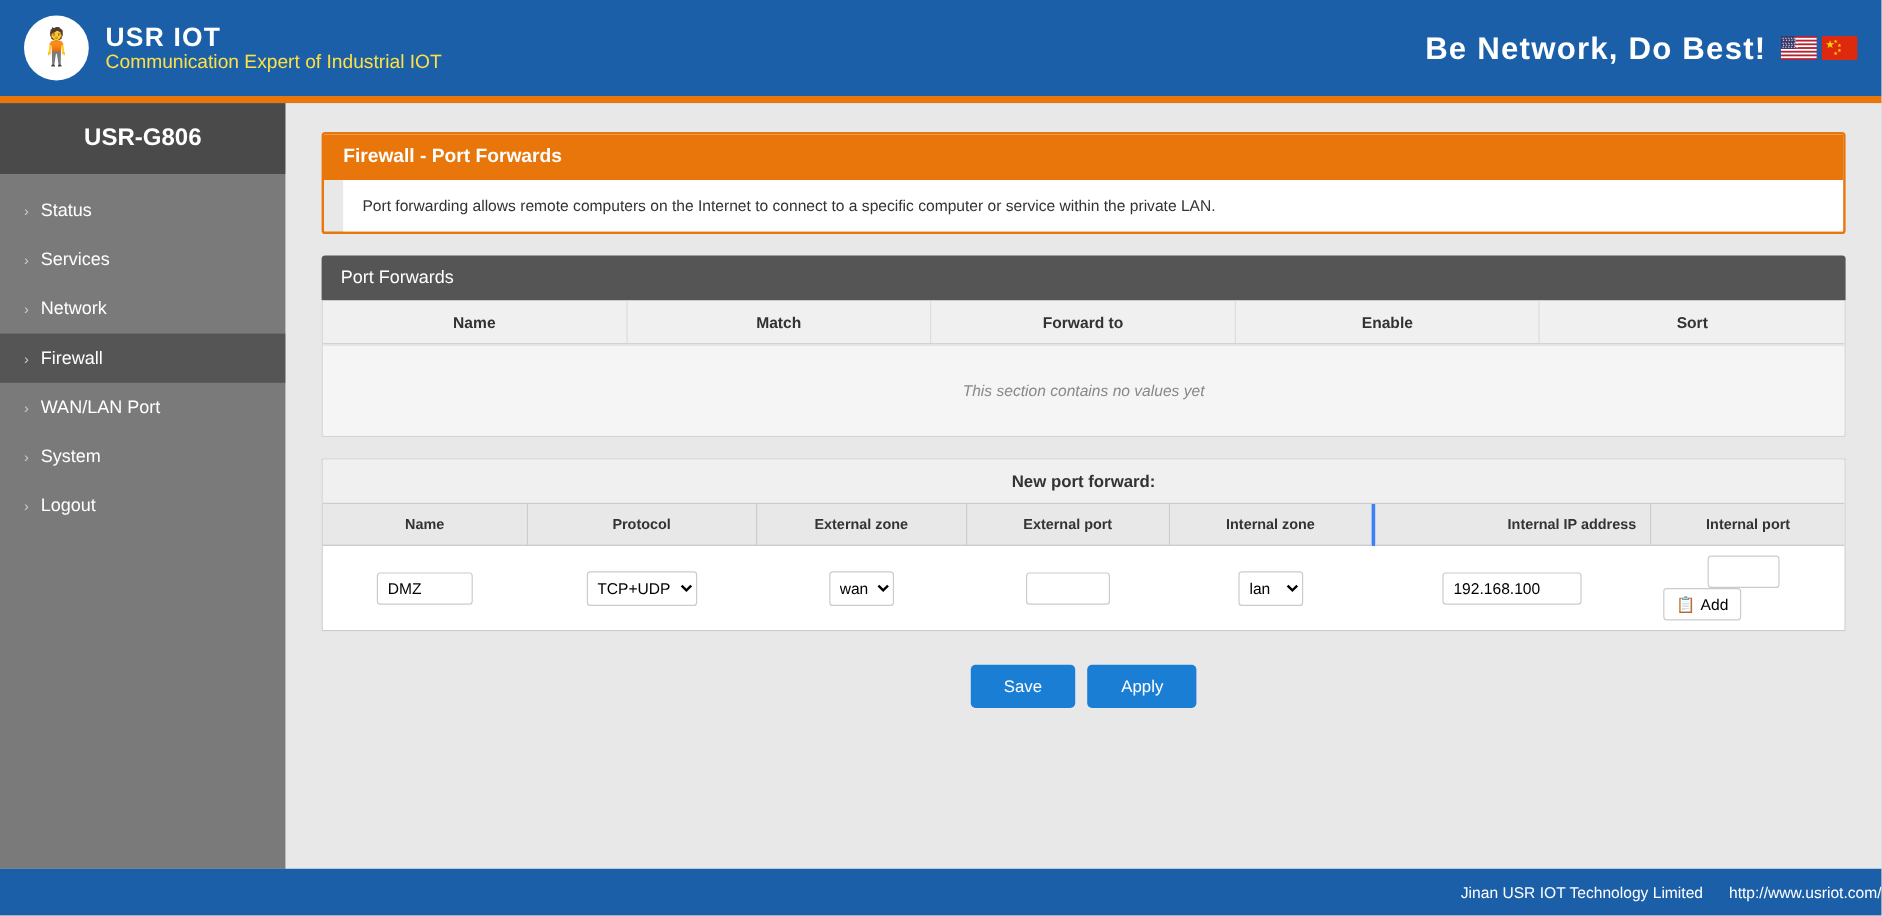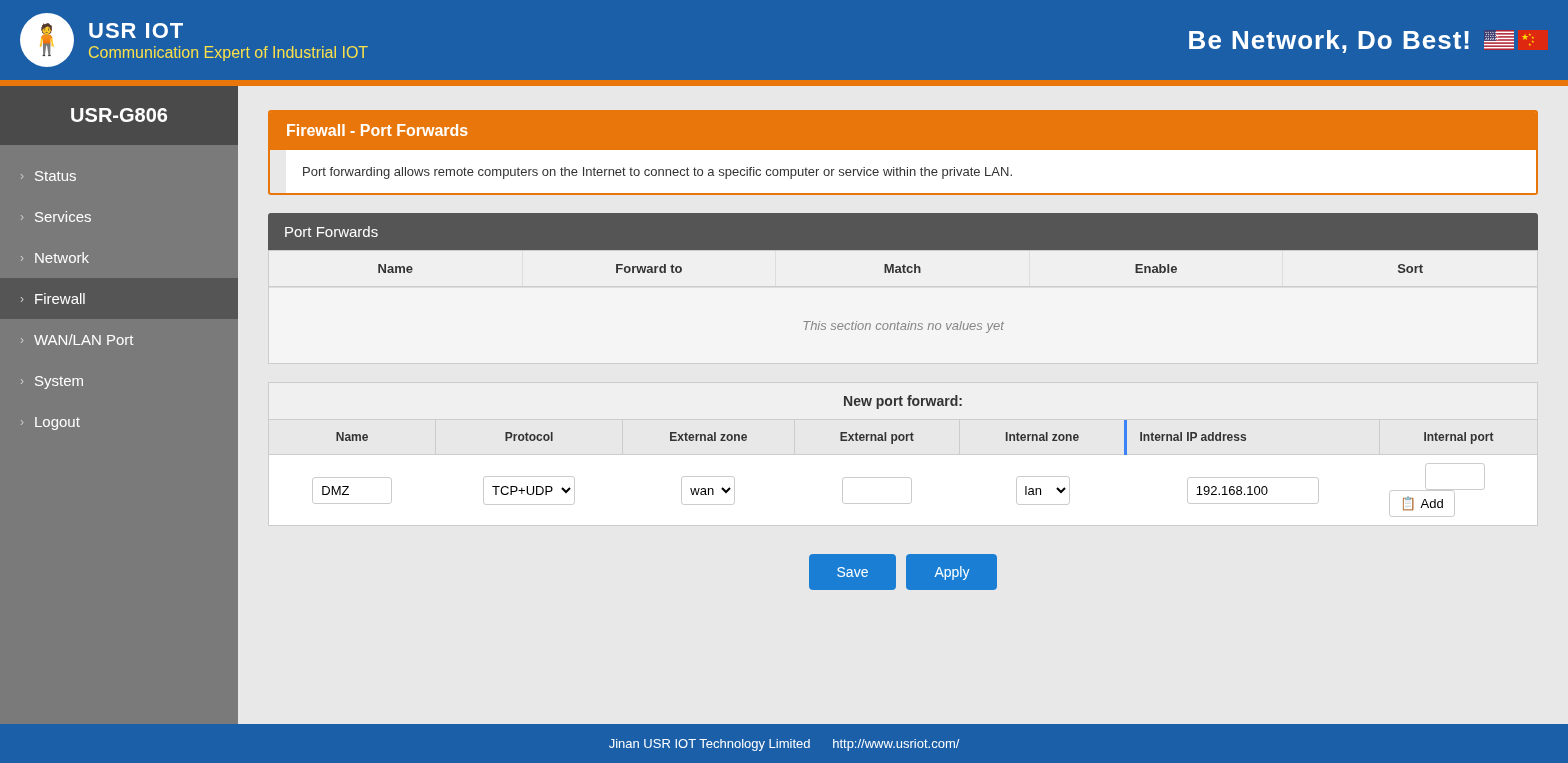--- a/index.html
+++ b/index.html
@@ -188,21 +188,21 @@
       border-radius: 4px;
       padding: 10px 28px;
       font-size: 14px;
       cursor: pointer;
     }
 
     
     .footer {
       background: #1a5fa8;
       color: white;
-      text-align: center;
+      text-align: right;
       padding: 12px 0;
       font-size: 13px;
     }
   </style>
 </head>
 <body>
 
 <div class="header">
   <div class="header-left">
     <div class="logo-circle">
@@ -298,41 +298,41 @@
     <div class="info-banner">
       <div class="info-banner-header">Firewall - Port Forwards</div>
       <div class="info-banner-body">Port forwarding allows remote computers on the Internet to connect to a specific computer or service within the private LAN.</div>
     </div>
 
     <div>
       <div class="section-header">Port Forwards</div>
       <div class="table-container">
         <div class="table-header-row">
           <div class="table-header-cell">Name</div>
+          <div class="table-header-cell">Match</div>
           <div class="table-header-cell">Forward to</div>
-          <div class="table-header-cell">Match</div>
           <div class="table-header-cell">Enable</div>
           <div class="table-header-cell">Sort</div>
         </div>
         <div class="table-empty">This section contains no values yet</div>
       </div>
     </div>
 
     <div class="new-forward-section">
       <div class="new-forward-header">New port forward:</div>
       <div style="overflow-x:auto;">
         <table style="width:100%; border-collapse:collapse;">
           <thead>
             <tr style="background:#e8e8e8; border-bottom:1px solid #ccc;">
               <th style="padding:10px 12px; font-size:12px; font-weight:bold; color:#333; text-align:center; border-right:1px solid #ccc;">Name</th>
               <th style="padding:10px 12px; font-size:12px; font-weight:bold; color:#333; text-align:center; border-right:1px solid #ccc;">Protocol</th>
               <th style="padding:10px 12px; font-size:12px; font-weight:bold; color:#333; text-align:center; border-right:1px solid #ccc;">External zone</th>
               <th style="padding:10px 12px; font-size:12px; font-weight:bold; color:#333; text-align:center; border-right:1px solid #ccc;">External port</th>
               <th style="padding:10px 12px; font-size:12px; font-weight:bold; color:#333; text-align:center; border-right:3px solid #3b82f6;">Internal zone</th>
-              <th style="padding:10px 12px; font-size:12px; font-weight:bold; color:#333; text-align:left; border-right:1px solid #ccc;">Internal IP address</th>
+              <th style="padding:10px 12px; font-size:12px; font-weight:bold; color:#333; text-align:right; border-right:1px solid #ccc;">Internal IP address</th>
               <th style="padding:10px 12px; font-size:12px; font-weight:bold; color:#333; text-align:center;">Internal port</th>
             </tr>
           </thead>
           <tbody>
             <tr style="background:white;">
               <td style="padding:8px 10px; text-align:center;">
                 <input type="text" class="form-input" style="width: 80px;" value="DMZ">
               </td>
               <td style="padding:8px 10px; text-align:center;">
                 <select class="form-select">
@@ -350,21 +350,21 @@
               <td style="padding:8px 10px; text-align:center;">
                 <input type="text" class="form-input" style="width: 70px;" value="">
               </td>
               <td style="padding:8px 10px; text-align:center;">
                 <select class="form-select">
                   <option>lan</option>
                   <option>wan</option>
                 </select>
               </td>
               <td style="padding:8px 10px; text-align:center;">
-                <input type="text" class="form-input" style="width: 132px;" value="192.168.100">
+                <input type="text" class="form-input" style="width: 116px;" value="192.168.100">
               </td>
               <td style="padding:8px 10px; text-align:center;">
                 <input type="text" class="form-input" style="width: 60px; margin-right: 6px;" value="">
                 <button class="btn-add">
                   <span>📋</span>
                   <span>Add</span>
                 </button>
               </td>
             </tr>
           </tbody>

